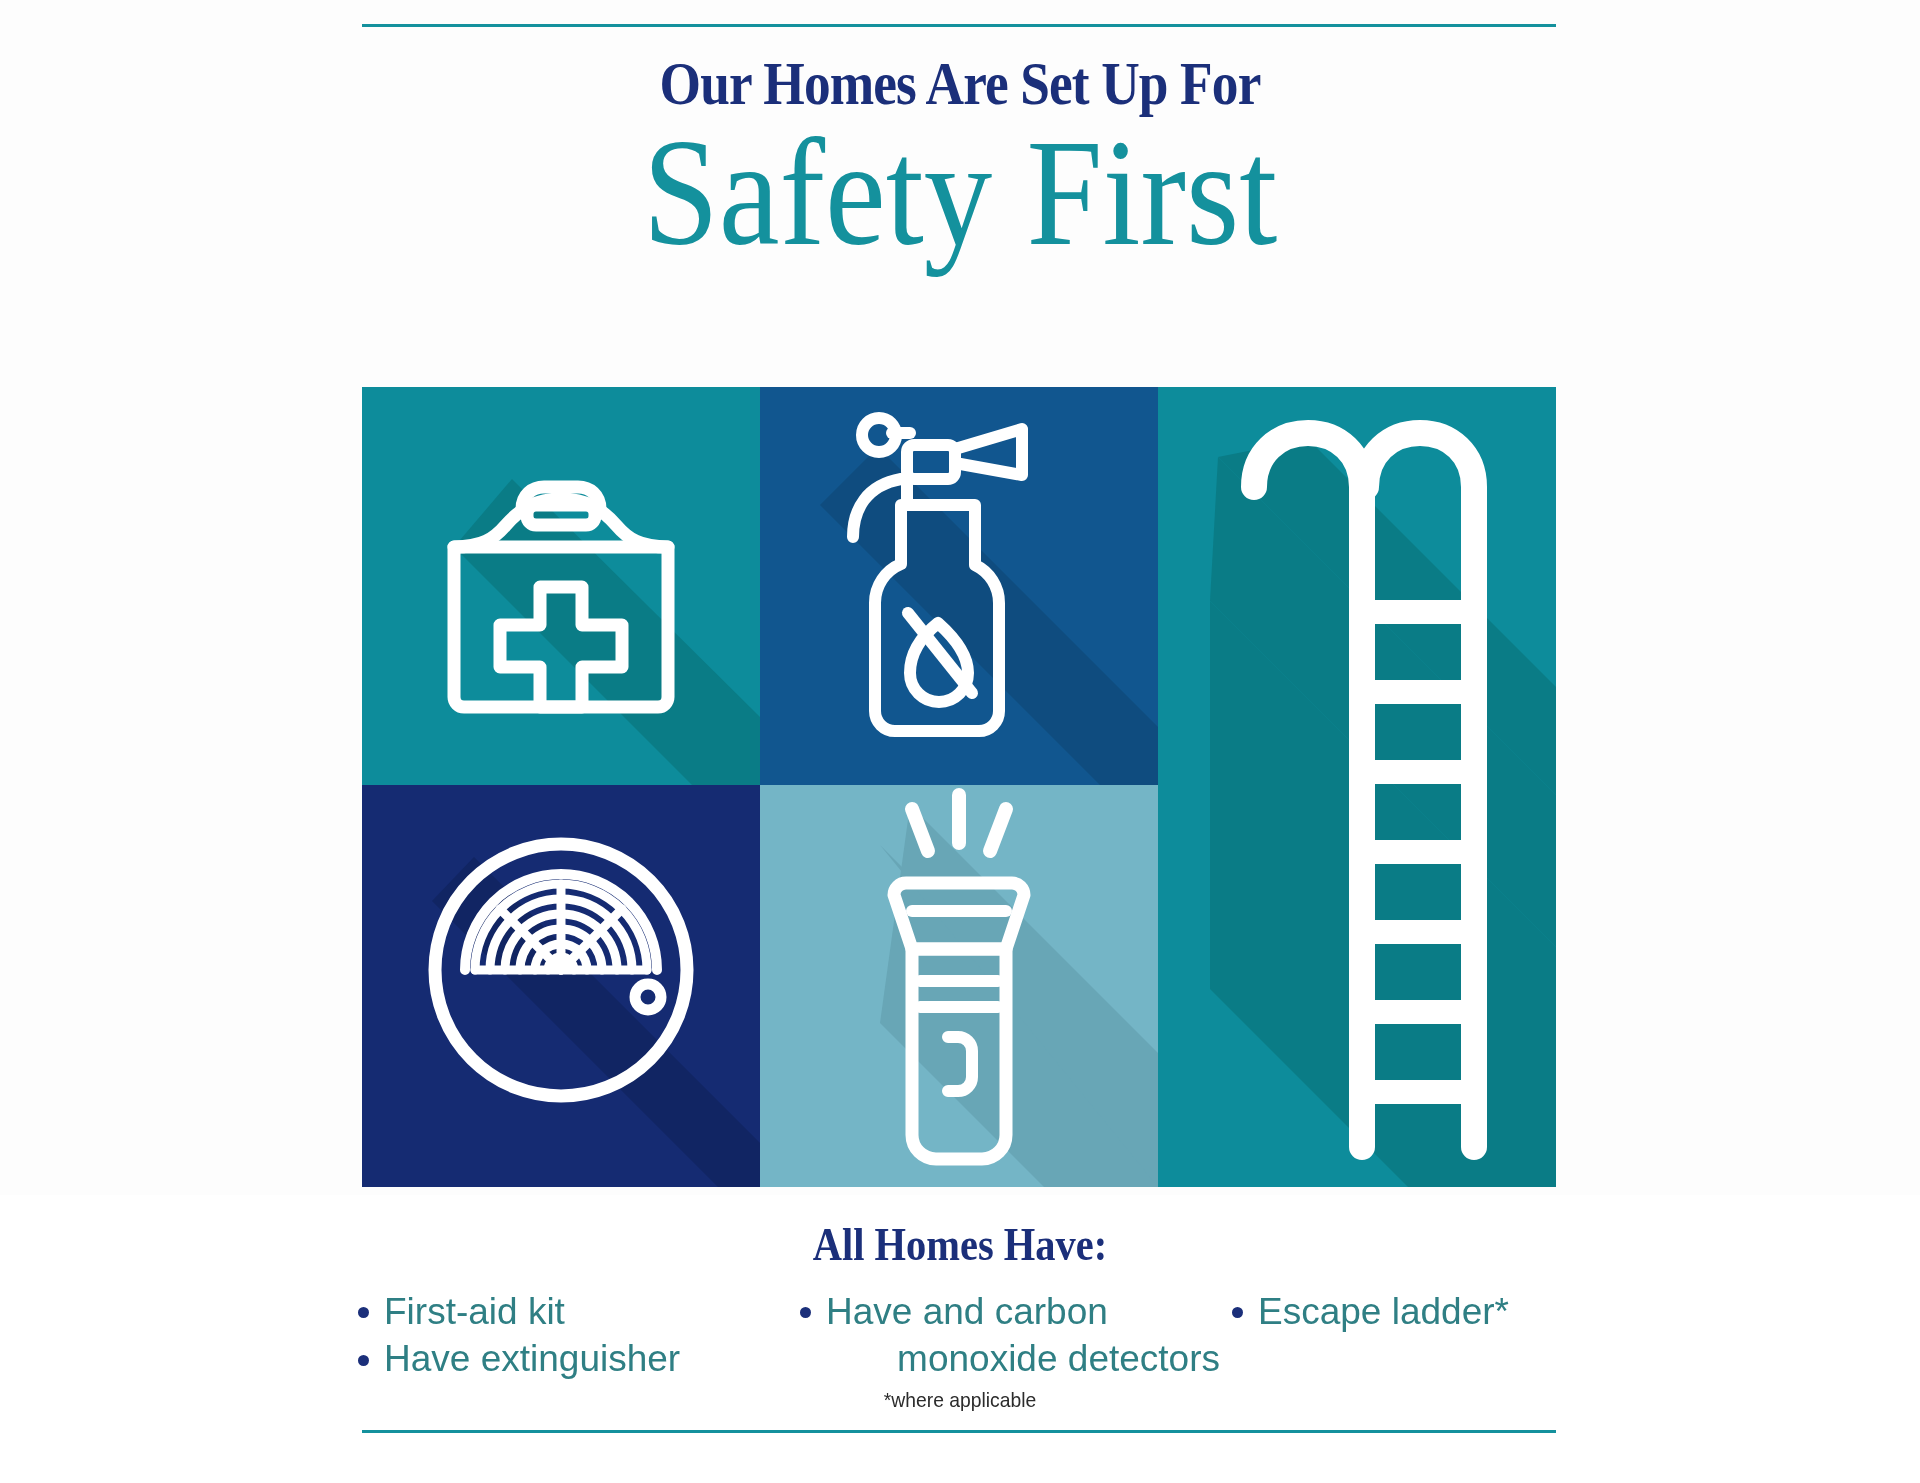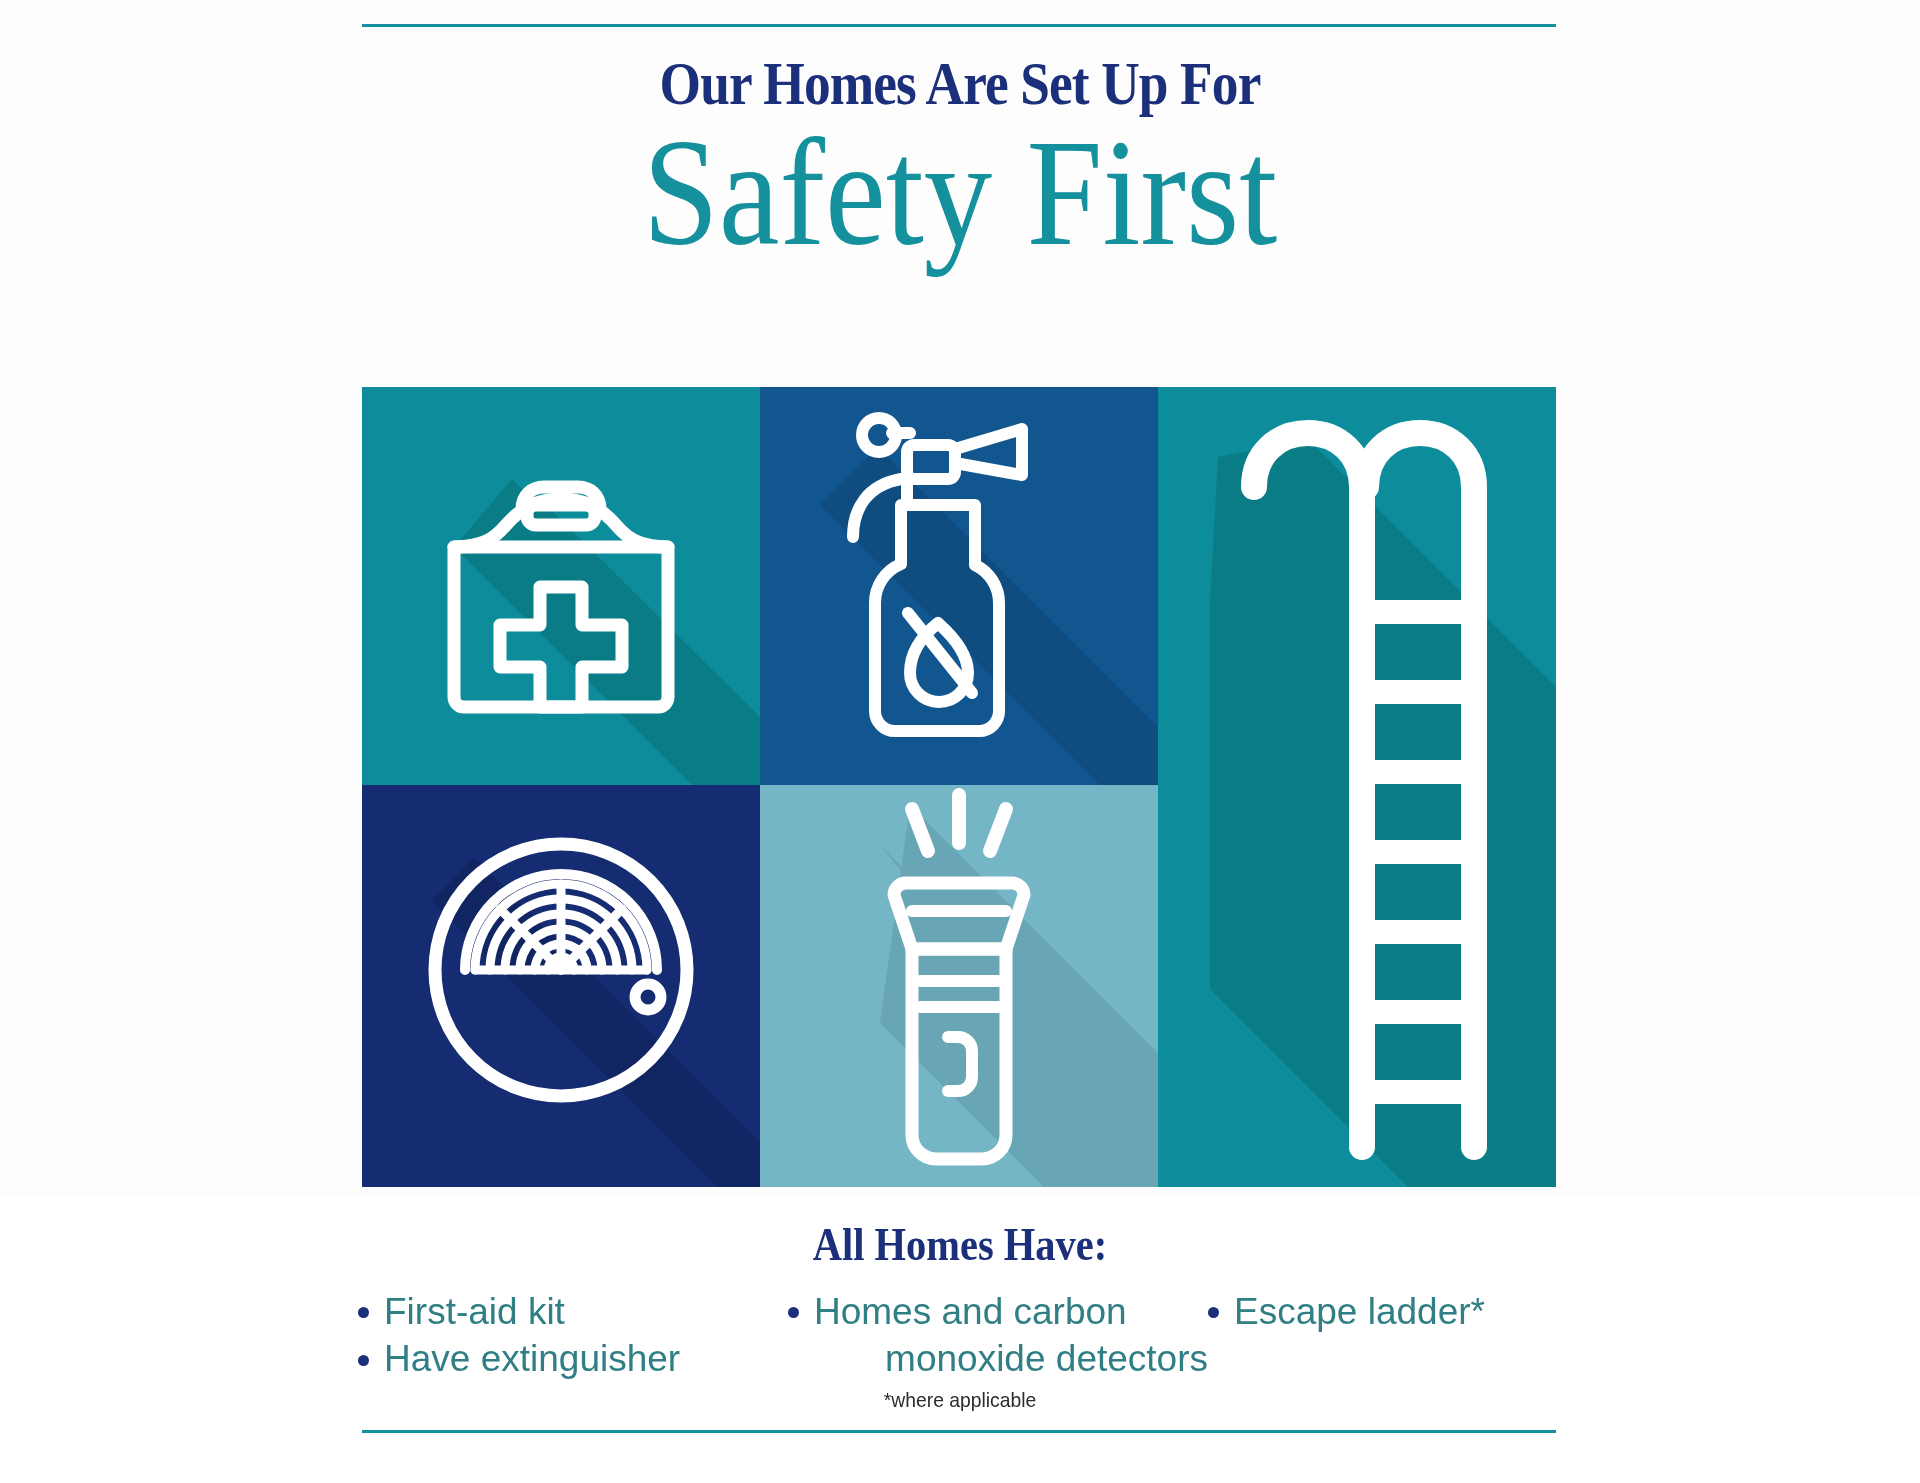--- a/index.html
+++ b/index.html
@@ -80,20 +80,21 @@
     font-size:46px;
     color:#1b2f7a;
     transform:scaleX(0.88);
     letter-spacing:0px;
   }
   .cols{
     position:absolute;
     left:330px;top:1288px;width:1280px;
     display:flex;
     justify-content:flex-start;
+    gap:12px;
   }
   .col{
     font-family:"Liberation Sans", sans-serif;
     font-size:37px;
     color:#2f7f84;
     line-height:1.28;
   }
   .col.c1{width:430px;padding-left:28px;}
   .col.c2{width:420px;}
   .col.c3{width:350px;}
@@ -285,21 +286,21 @@
       </div>
       <div class="li">
         <span class="bullet"></span>
         <span>Have extinguisher</span>
       </div>
     </div>
 
     <div class="col c2">
       <div class="li">
         <span class="bullet"></span>
-        <span>Homes and carbon</span>
+        <span>Have and carbon</span>
       </div>
       <div class="li cont">
         
         <span>monoxide detectors</span>
       </div>
     </div>
 
     <div class="col c3">
       <div class="li">
         <span class="bullet"></span>

